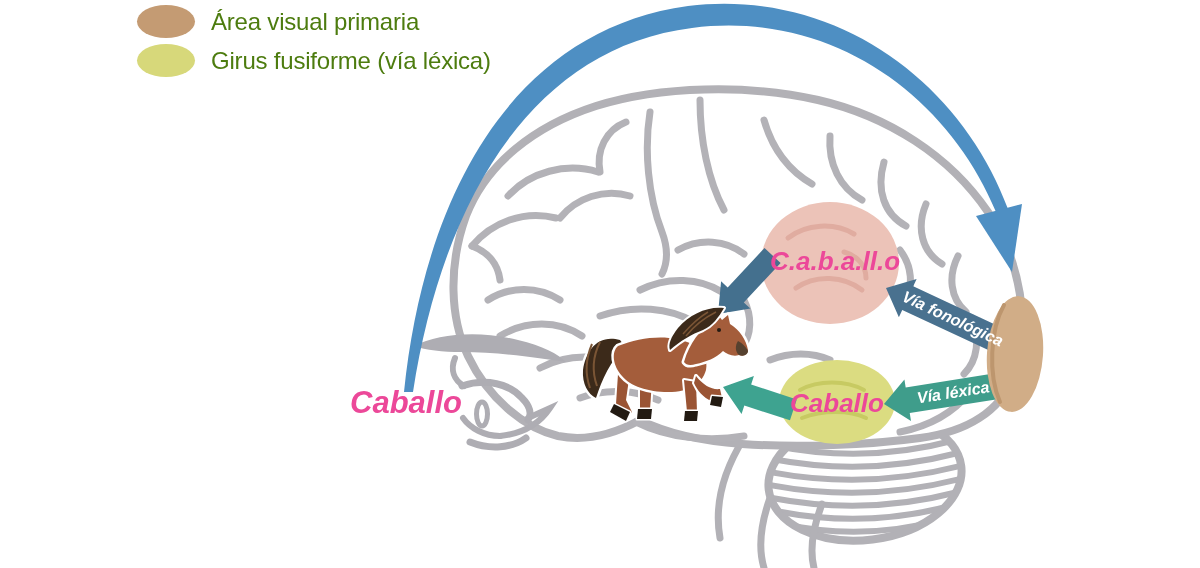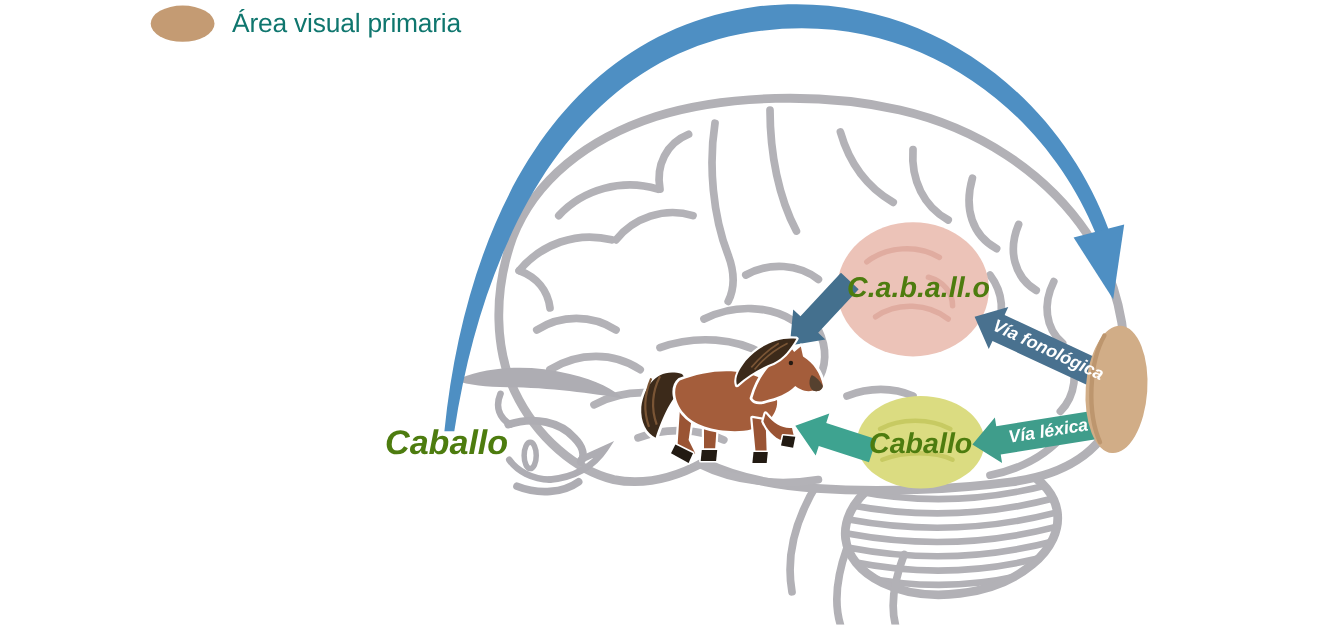--- a/index.html
+++ b/index.html
@@ -7,24 +7,24 @@
          font-family:"Liberation Sans",sans-serif;}
   svg{position:absolute;left:0;top:0;}
 
   
   .legend{position:absolute;left:137px;top:5px;}
   .legend-row{display:flex;align-items:center;margin-bottom:6px;height:33px;}
   .swatch{width:58px;height:33px;border-radius:50%;flex:0 0 auto;margin-right:16px;}
   .sw-0{background:#c49b73;}
   .sw-1{background:#e7bab1;}
   .sw-2{background:#d7d87a;}
-  .legend-label{font-size:24px;color:#0f766e;letter-spacing:-0.2px;white-space:nowrap;}
+  .legend-label{font-size:24px;color:#4d7c0f;letter-spacing:-0.2px;white-space:nowrap;}
 
   
-  .word{position:absolute;font-weight:bold;font-style:italic;color:#4d7c0f;white-space:nowrap;}
+  .word{position:absolute;font-weight:bold;font-style:italic;color:#ec4899;white-space:nowrap;}
   .word-stimulus{left:350px;top:385px;font-size:31px;}
   .word-angular{left:770px;top:246px;width:126px;text-align:center;font-size:26px;}
   .word-fusiform{left:785px;top:388px;width:104px;text-align:center;font-size:26px;}
 
   
   .route-label{position:absolute;color:#ffffff;font-weight:bold;font-style:italic;
                font-size:16px;line-height:26px;height:26px;text-align:center;
                transform-origin:0 0;white-space:nowrap;}
   .route-phono{left:891px;top:276px;width:112px;padding-left:18px;transform:rotate(25deg);}
   .route-lex{left:882px;top:391px;width:96px;padding-left:22px;transform:rotate(-9deg);}
@@ -183,20 +183,24 @@
     <path d="M 685,411 L 698,411 L 697,421 L 684,421 Z" fill="#221a12" stroke="#fff" stroke-width="3" style="paint-order:stroke"></path>
     <path d="M 712,396 L 723,397 L 721,407 L 710,405 Z" fill="#221a12" stroke="#fff" stroke-width="3" style="paint-order:stroke"></path>
   </g>
 </svg>
 
   <div class="legend">
     <div class="legend-row">
       <div class="swatch sw-0"></div>
       <div class="legend-label">Área visual primaria</div>
     </div>
+    <div class="legend-row">
+      <div class="swatch sw-2"></div>
+      <div class="legend-label">Girus fusiforme (vía léxica)</div>
+    </div>
   </div>
 
   <div class="word word-stimulus">Caballo</div>
   <div class="word word-angular">C.a.b.a.ll.o</div>
   <div class="word word-fusiform">Caballo</div>
 
   <div class="route-label route-phono">Vía fonológica</div>
   <div class="route-label route-lex">Vía léxica</div>
 
 </div>

